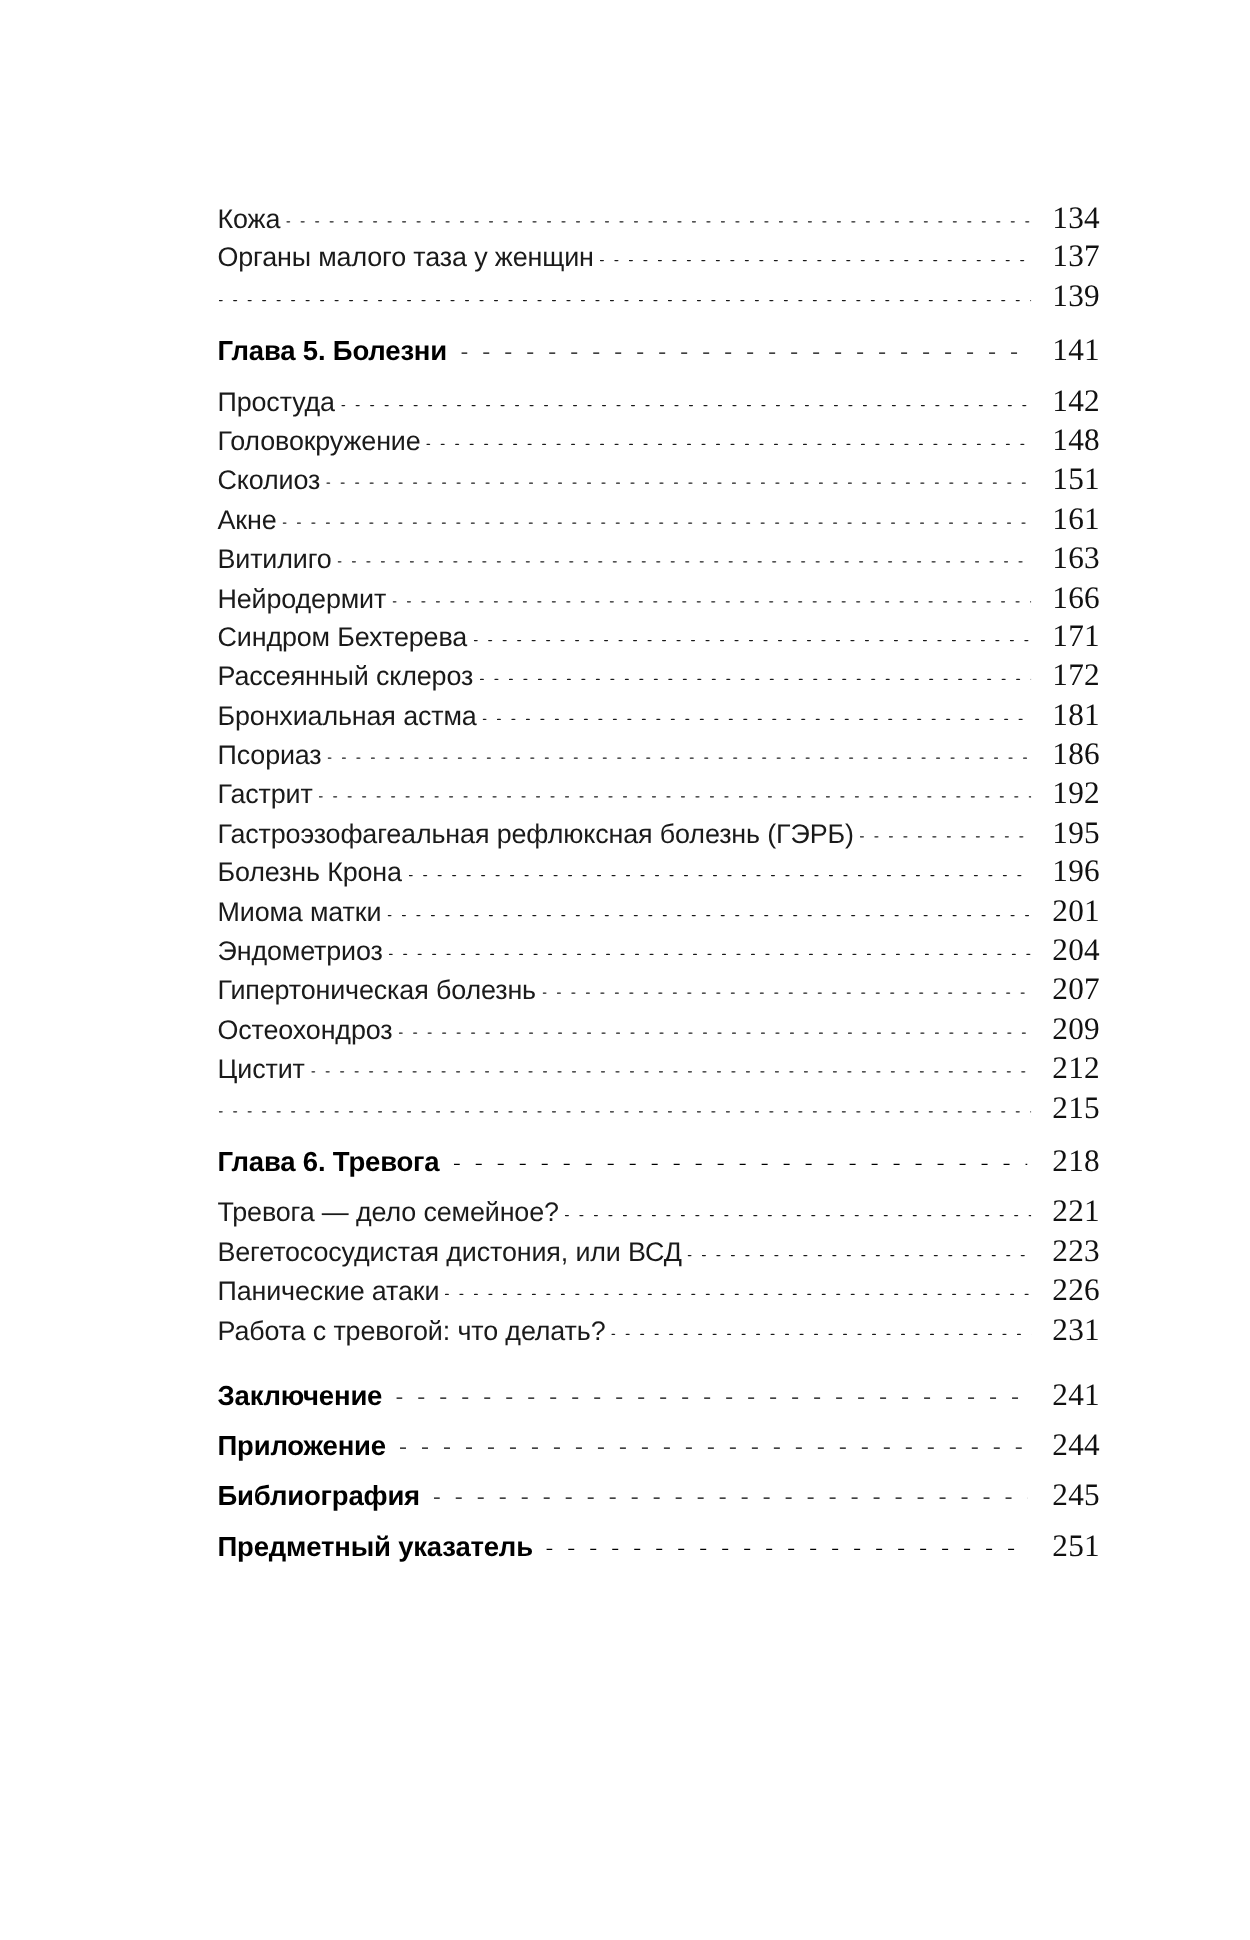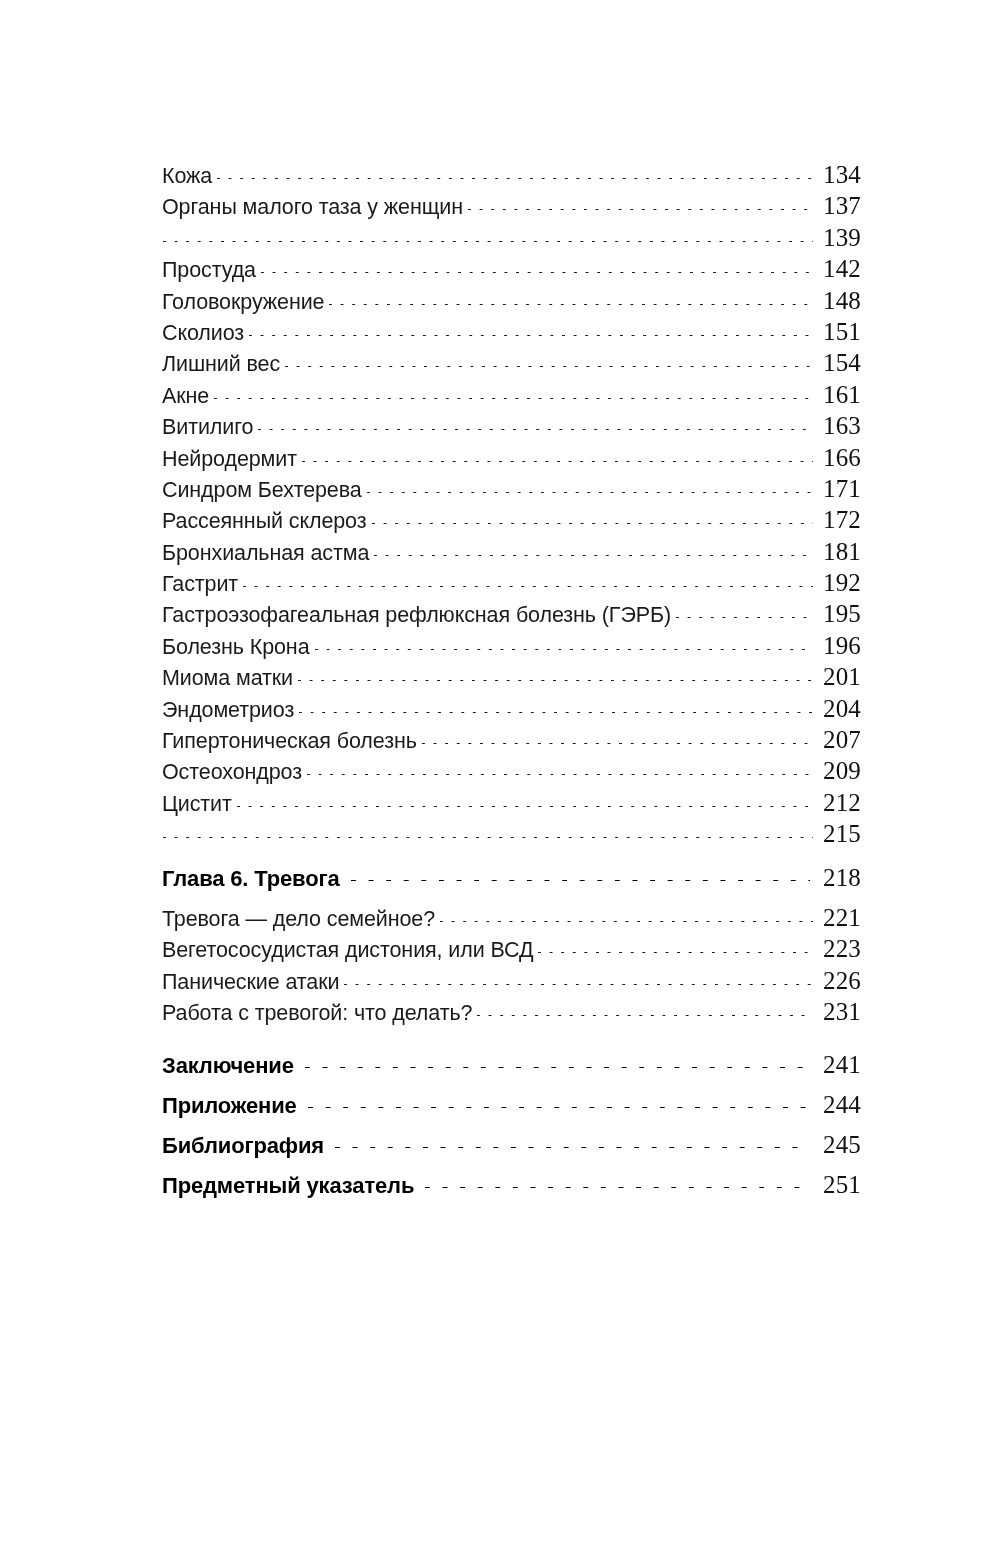--- a/index.html
+++ b/index.html
@@ -20,21 +20,21 @@
     position: absolute;
     left: 0;
     top: 0;
     width: 1000px;
     height: 1552px;
     background: #ffffff;
   }
 
   #toc-list {
     position: absolute;
-    left: 162px;
+    left: 174px;
     top: 162px;
     width: 706px;
   }
 
   .toc-row {
     display: flex;
     align-items: baseline;
     width: 100%;
     height: 31.4px;
     white-space: nowrap;
@@ -66,21 +66,21 @@
     top: -1px;
     height: 3px;
     background-image: radial-gradient(circle at 1.5px 1.5px, #1a1a1a 1.25px, rgba(0,0,0,0) 1.45px);
     background-size: 11.6px 3px;
     background-repeat: repeat-x;
   }
 
   .toc-page-num {
     flex: 0 0 auto;
     min-width: 52px;
-    text-align: center;
+    text-align: right;
     font-family: "Liberation Serif", "DejaVu Serif", serif;
     font-size: 25px;
     font-weight: 400;
     color: #111111;
     letter-spacing: 0.2px;
     line-height: 1;
   }
 
   
   .toc-row.bold .toc-title {
@@ -120,41 +120,41 @@
       </div>
       <div class="toc-row">
         <span class="toc-title">Органы малого таза у женщин</span>
         <span class="toc-leader"></span>
         <span class="toc-page-num">137</span>
       </div>
       <div class="toc-row">
         <span class="toc-leader"></span>
         <span class="toc-page-num">139</span>
       </div>
+      <div class="toc-row bold gap-before gap-after">
+        <span class="toc-title">Глава 5. Болезни</span>
+        <span class="toc-leader"></span>
+        <span class="toc-page-num">141</span>
+      </div>
       <div class="toc-row">
         <span class="toc-title">Простуда</span>
         <span class="toc-leader"></span>
         <span class="toc-page-num">142</span>
       </div>
       <div class="toc-row">
         <span class="toc-title">Головокружение</span>
         <span class="toc-leader"></span>
         <span class="toc-page-num">148</span>
       </div>
       <div class="toc-row">
         <span class="toc-title">Сколиоз</span>
         <span class="toc-leader"></span>
         <span class="toc-page-num">151</span>
       </div>
       <div class="toc-row">
-        <span class="toc-title">Лишний вес</span>
-        <span class="toc-leader"></span>
-        <span class="toc-page-num">154</span>
-      </div>
-      <div class="toc-row">
         <span class="toc-title">Акне</span>
         <span class="toc-leader"></span>
         <span class="toc-page-num">161</span>
       </div>
       <div class="toc-row">
         <span class="toc-title">Витилиго</span>
         <span class="toc-leader"></span>
         <span class="toc-page-num">163</span>
       </div>
       <div class="toc-row">
@@ -169,20 +169,25 @@
       </div>
       <div class="toc-row">
         <span class="toc-title">Рассеянный склероз</span>
         <span class="toc-leader"></span>
         <span class="toc-page-num">172</span>
       </div>
       <div class="toc-row">
         <span class="toc-title">Бронхиальная астма</span>
         <span class="toc-leader"></span>
         <span class="toc-page-num">181</span>
+      </div>
+      <div class="toc-row">
+        <span class="toc-title">Псориаз</span>
+        <span class="toc-leader"></span>
+        <span class="toc-page-num">186</span>
       </div>
       <div class="toc-row">
         <span class="toc-title">Гастрит</span>
         <span class="toc-leader"></span>
         <span class="toc-page-num">192</span>
       </div>
       <div class="toc-row">
         <span class="toc-title">Гастроэзофагеальная рефлюксная болезнь (ГЭРБ)</span>
         <span class="toc-leader"></span>
         <span class="toc-page-num">195</span>

